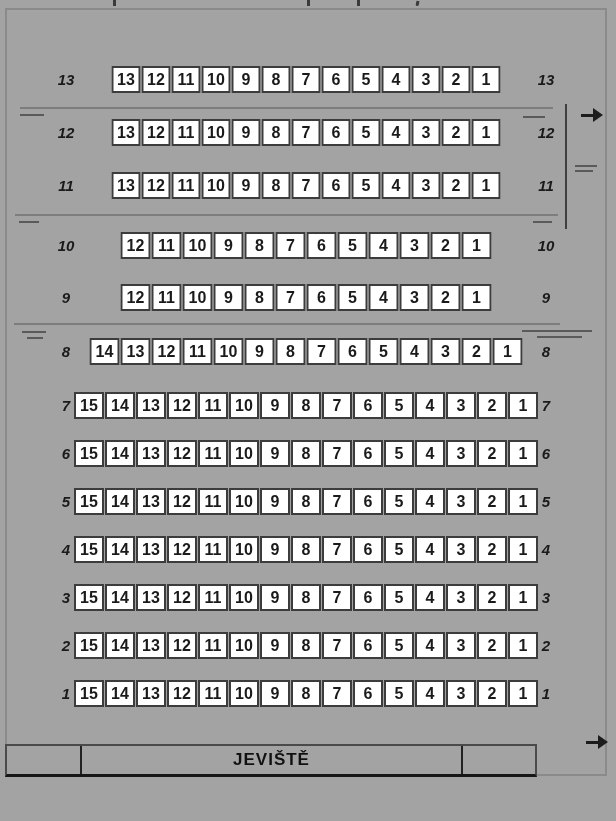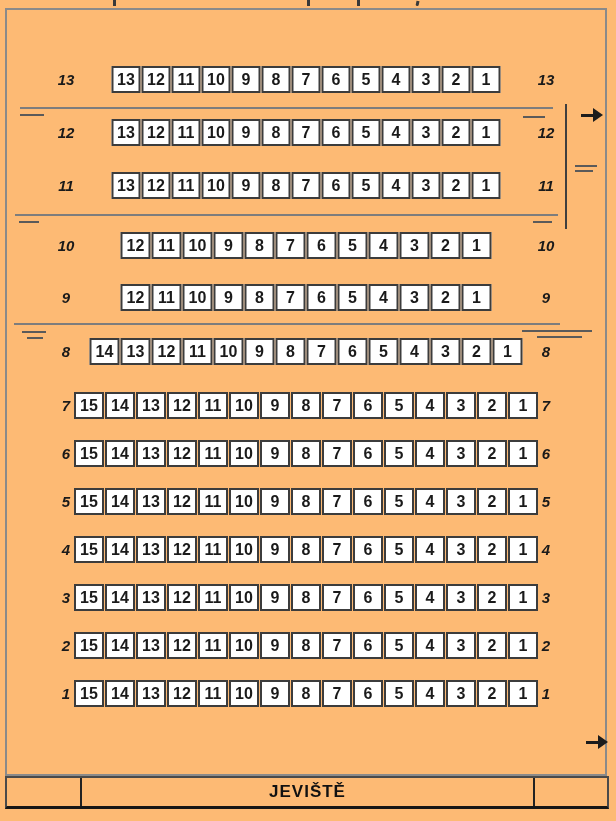--- a/index.html
+++ b/index.html
@@ -1,17 +1,17 @@
 <!DOCTYPE html>
 <html><head>
 <meta charset="utf-8">
 <style>
   html,body{margin:0;padding:0;background:#ffffff;}
   .canvas{
-    position:relative;width:616px;height:821px;background:#fdba74;overflow:hidden;
+    position:relative;width:616px;height:821px;background:#a3a3a3;overflow:hidden;
     font-family:"Liberation Sans", sans-serif;
   }
   
   .frag{position:absolute;top:0;width:3px;height:6px;background:#3a3a3a;}
   .frag.comma{height:5px;top:1px;border-radius:0 0 2px 2px;transform:rotate(12deg);}
   
   .frame{
     position:absolute;left:5px;top:8px;width:602px;height:768px;
     border:2px solid #8a8a8a;box-sizing:border-box;
   }
@@ -40,21 +40,21 @@
   .vline{position:absolute;width:2px;background:#3f3f3f;}
   
   .arrow{position:absolute;width:23px;height:14px;}
   .arrow .shaft{position:absolute;left:1px;top:6px;width:12px;height:3px;background:#1c1c1c;}
   .arrow .head{
     position:absolute;right:0;top:0;width:0;height:0;
     border-left:10px solid #1c1c1c;border-top:7px solid transparent;border-bottom:7px solid transparent;
   }
   
   .stage{
-    position:absolute;left:5px;top:776px;width:604px;height:33px;box-sizing:border-box;
+    position:absolute;left:5px;top:744px;width:532px;height:33px;box-sizing:border-box;
     border:2px solid #4a4a4a;border-bottom:3px solid #161616;display:flex;gap:42px;
   }
   .stage-cell{box-sizing:border-box;height:100%;}
   .stage-cell.left{width:75px;border-right:2px solid #222;}
   .stage-cell.mid{flex:1;display:flex;align-items:center;justify-content:center;}
   .stage-cell.right{width:74px;border-left:2px solid #222;}
   .stage-label{font-weight:bold;font-size:17px;letter-spacing:1px;color:#111;}
 </style>
 </head>
 <body>

